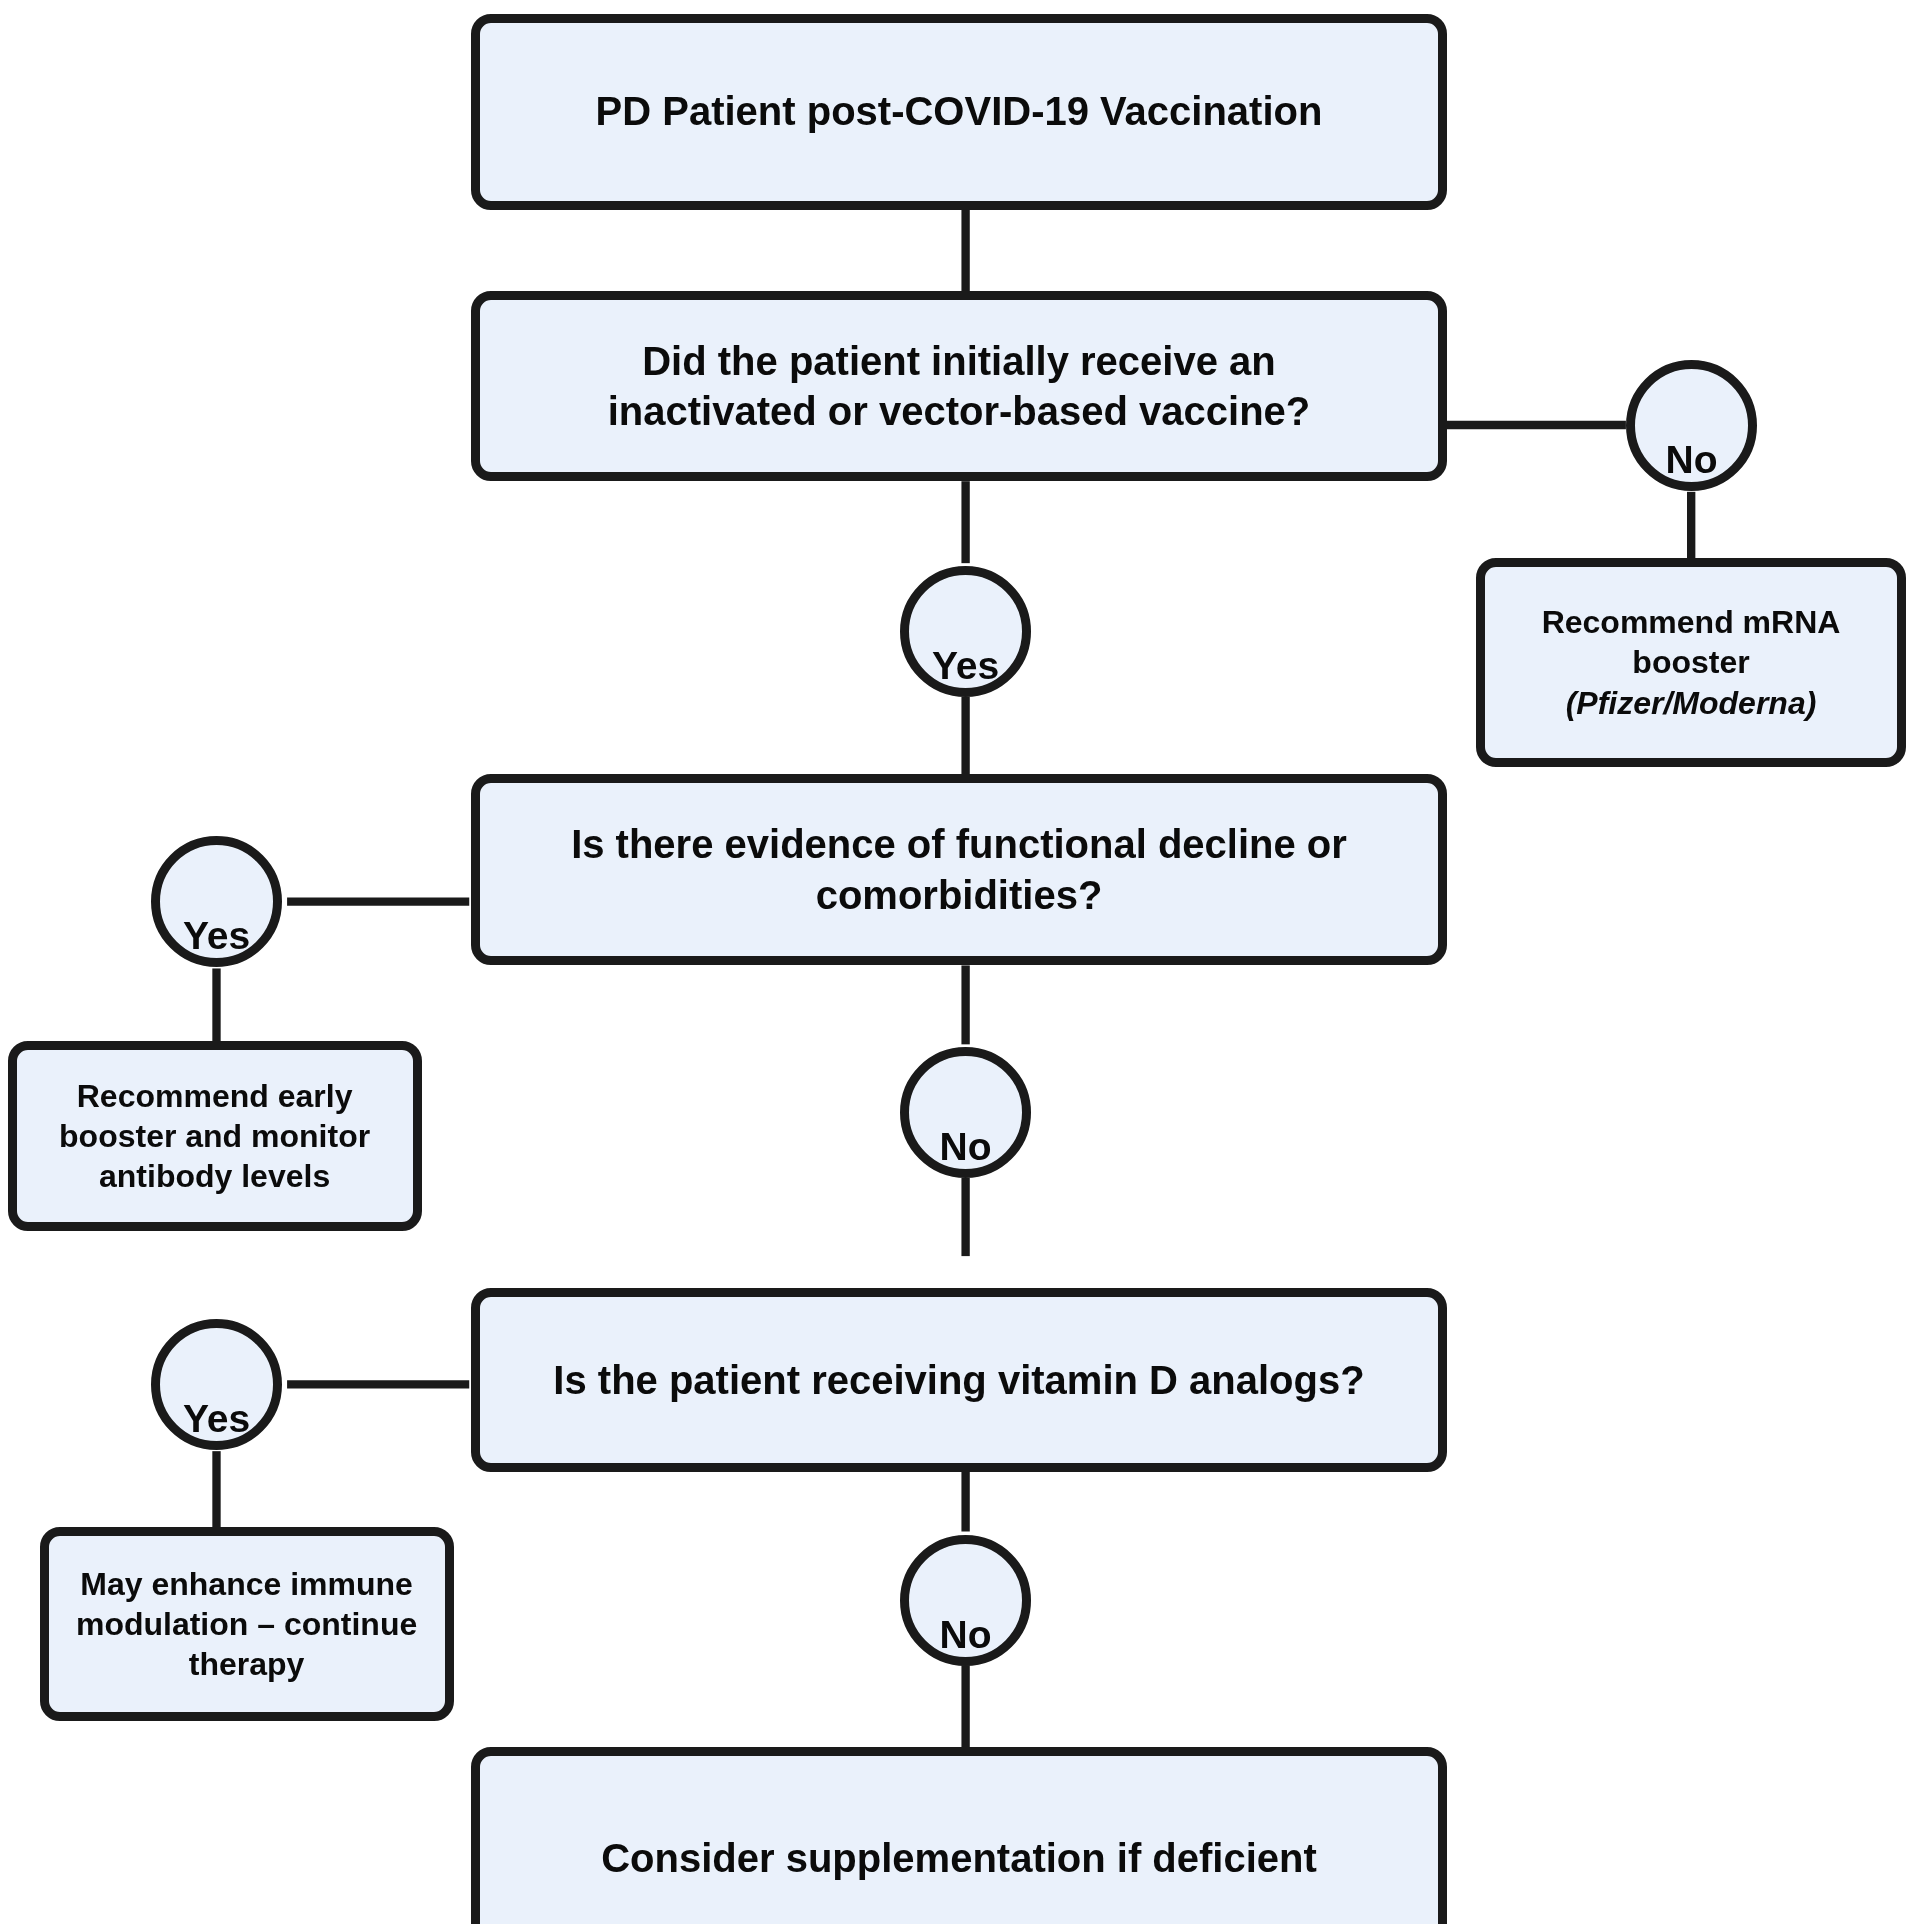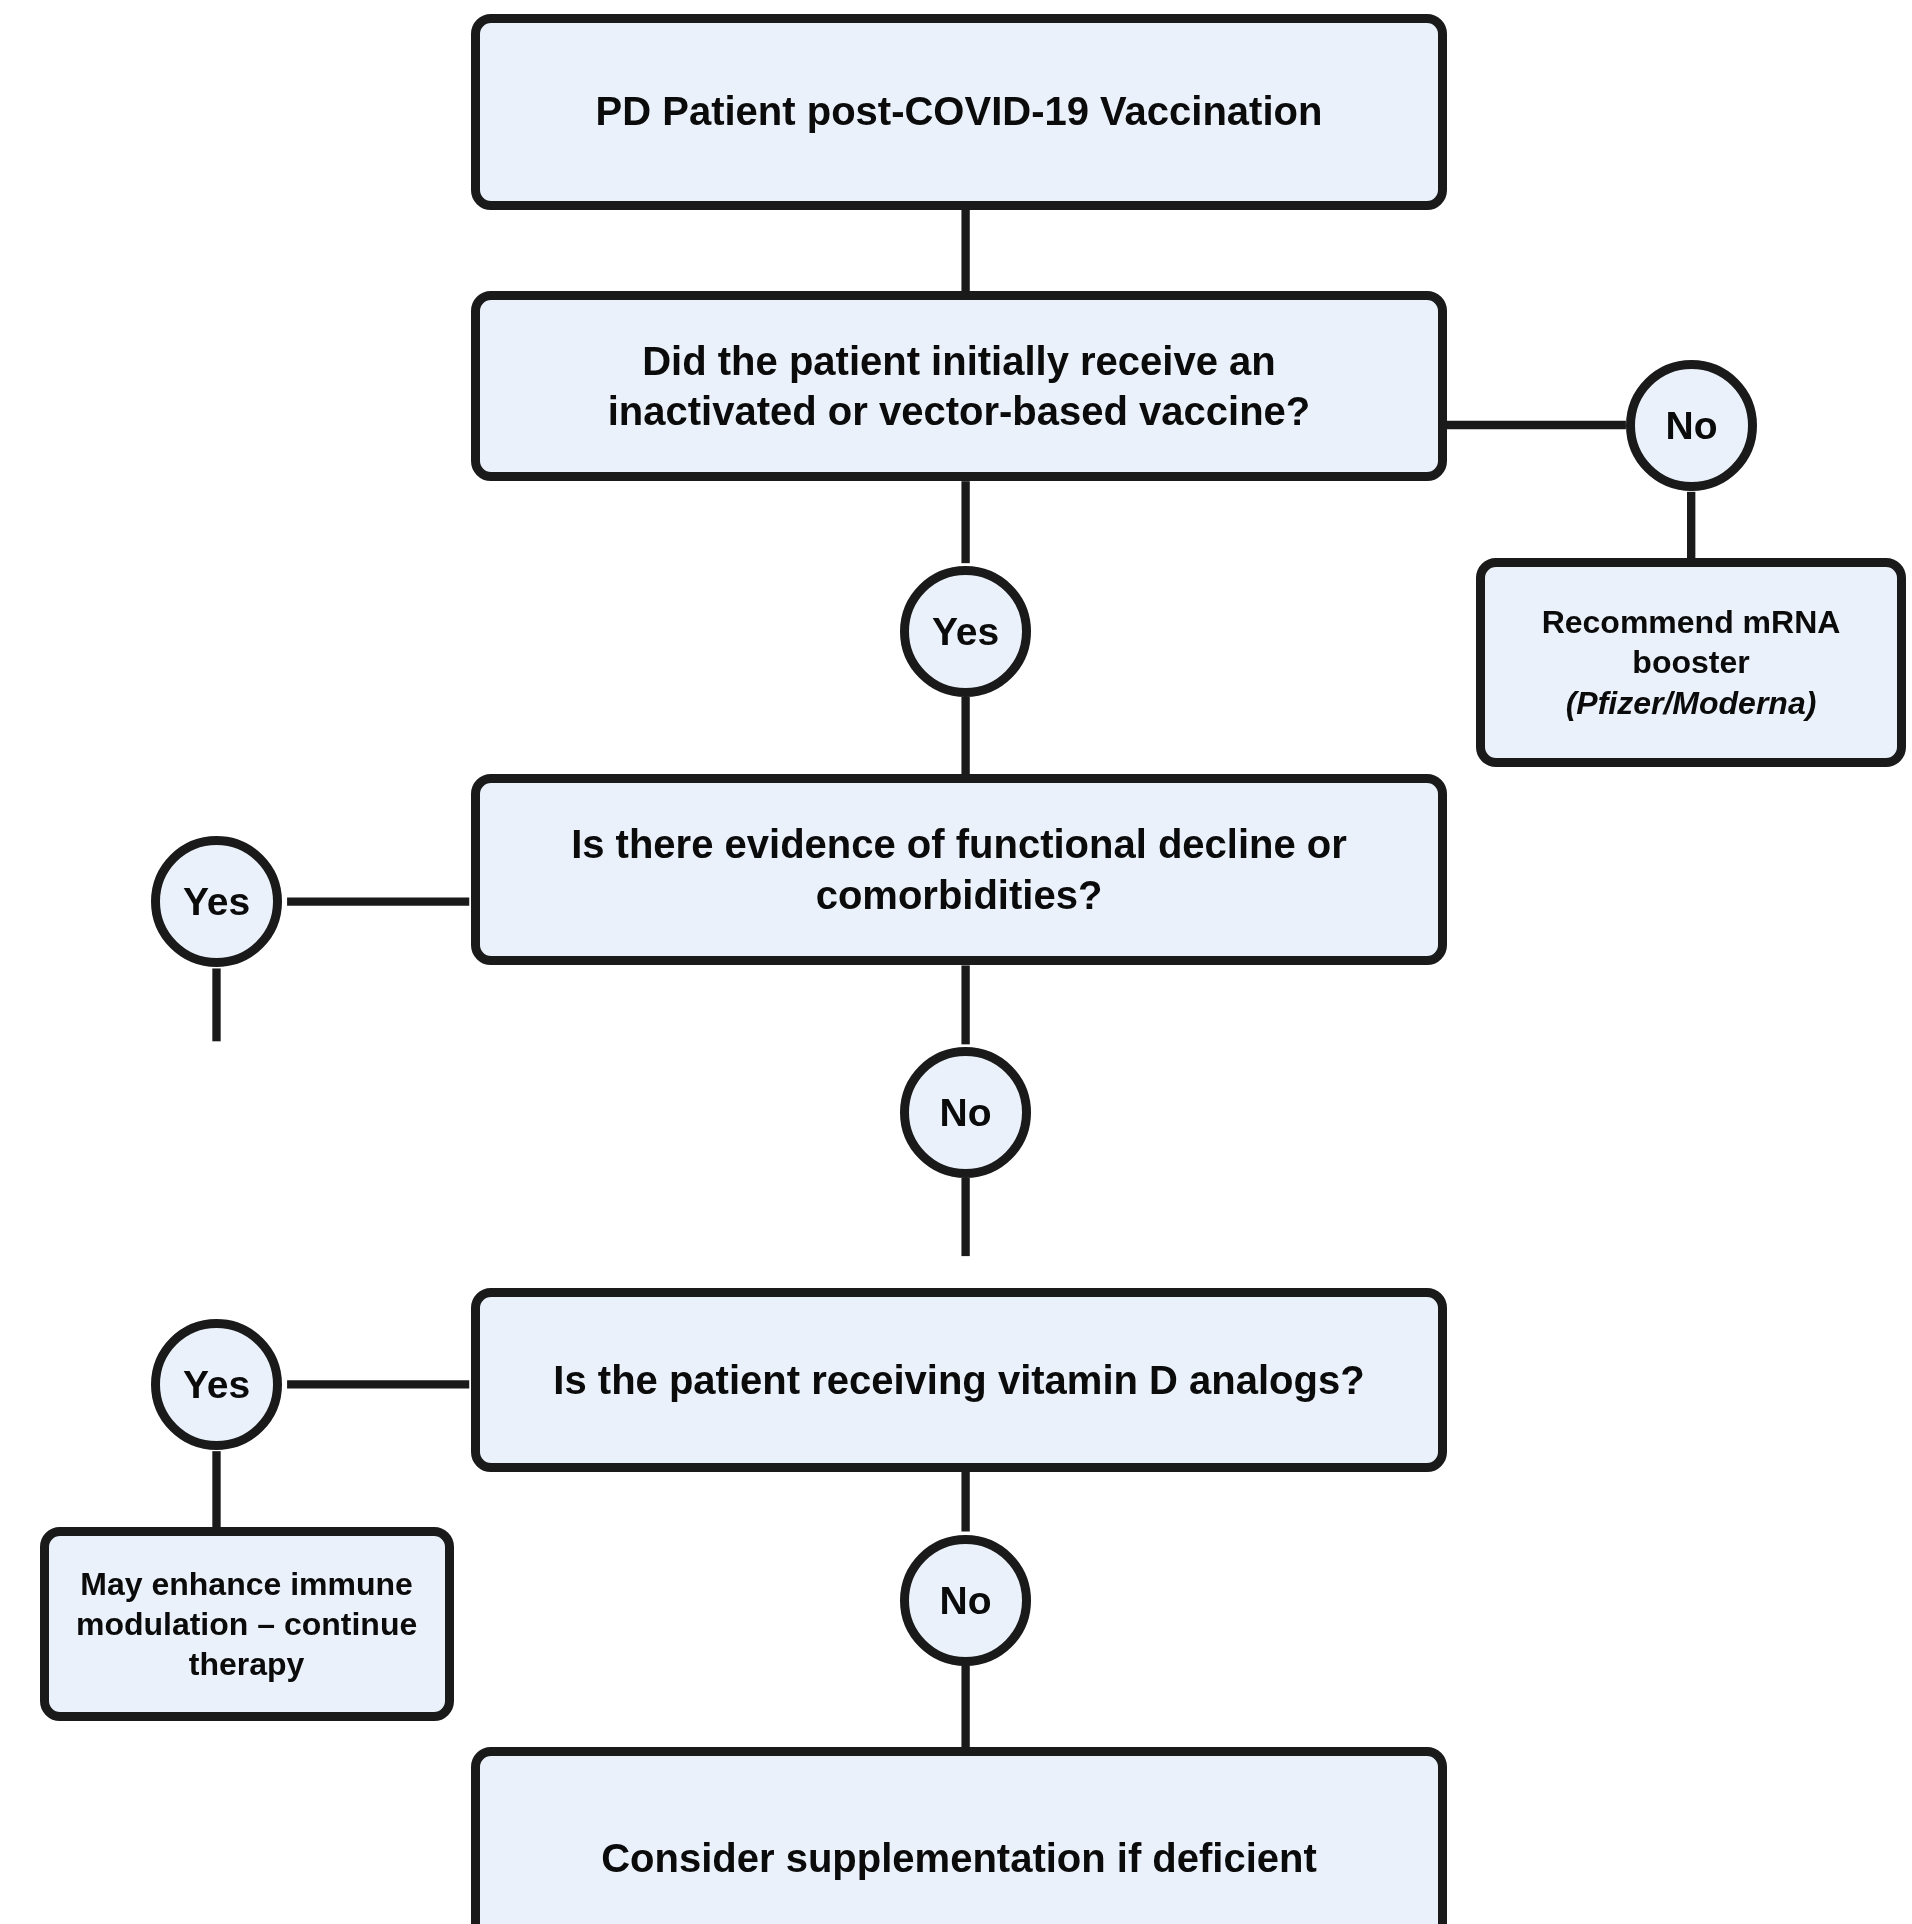--- a/index.html
+++ b/index.html
@@ -51,21 +51,21 @@
     font-style: italic;
     display: block;
   }
   .connector {
     position: absolute;
     box-sizing: border-box;
     background: #EAF1FB;
     border: 9px solid #1A1A1A;
     border-radius: 50%;
     display: flex;
-    align-items: center;
+    align-items: flex-end;
     justify-content: center;
     text-align: center;
     color: #0B0B0B;
     font-weight: bold;
     font-size: 39px;
     z-index: 3;
   }
 </style>
 </head>
 <body>
@@ -127,20 +127,25 @@
 
   <div class="node node-wide" style="left:471px; top:774px; width:976px; height:191px;">
     <span class="txt">Is there evidence of functional decline or
 comorbidities?</span>
   </div>
 
   <div class="connector" style="left:151px; top:836px; width:131px; height:131px;">
     <span>Yes</span>
   </div>
 
+  <div class="node node-side" style="left:7.6px; top:1041px; width:414px; height:190px;">
+    <span class="txt">Recommend early
+booster and monitor
+antibody levels</span>
+  </div>
 
   <div class="connector" style="left:900px; top:1047px; width:131px; height:131px;">
     <span>No</span>
   </div>
 
   <div class="node node-wide" style="left:471px; top:1288px; width:976px; height:184px;">
     <span class="txt">Is the patient receiving vitamin D analogs?</span>
   </div>
 
   <div class="connector" style="left:151px; top:1319px; width:131px; height:131px;">

